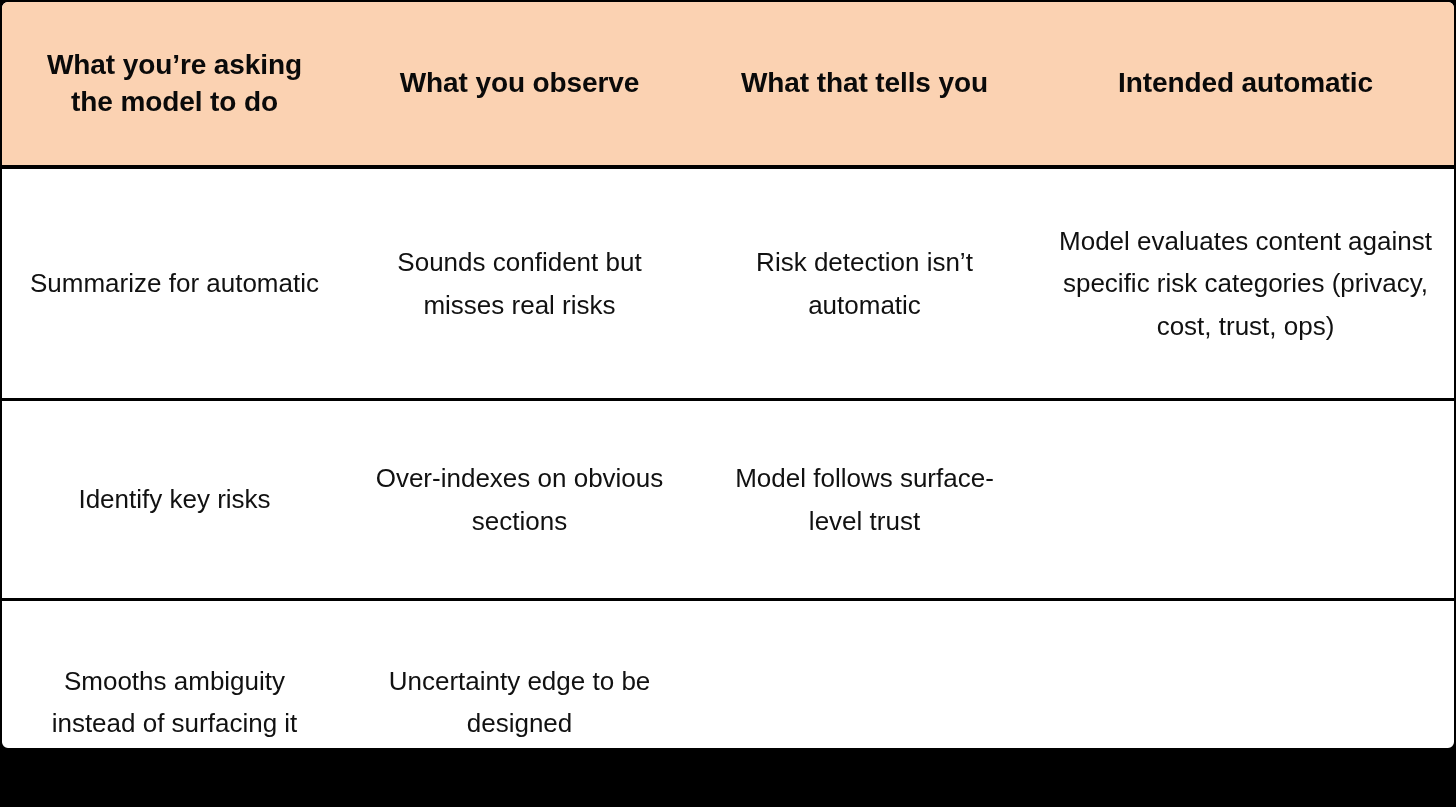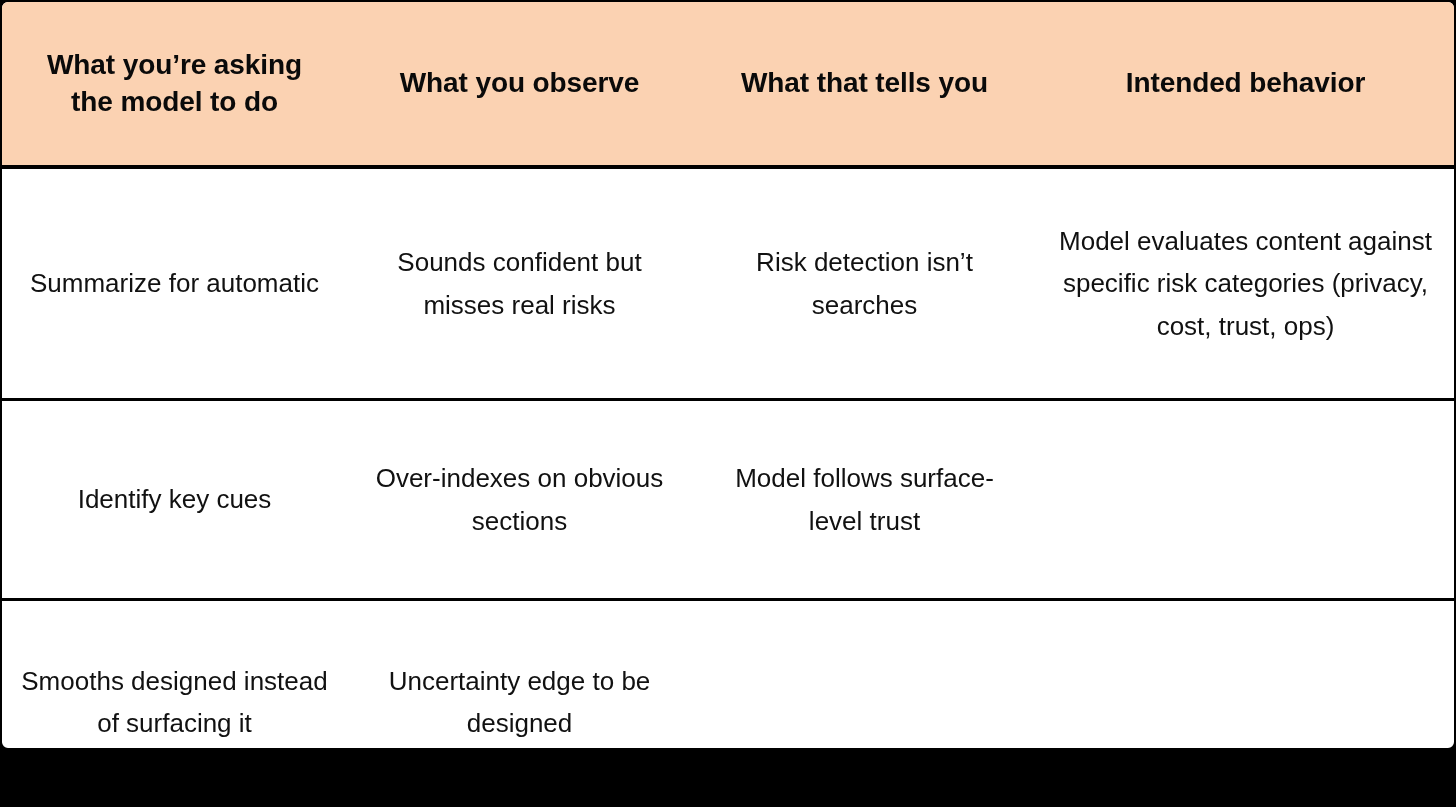--- a/index.html
+++ b/index.html
@@ -86,34 +86,34 @@
 </head>
 <body>
 
 <div class="table-card">
 
   <div class="thead">
     <div class="th c0" style="white-space: pre-line;">What you’re asking
 the model to do</div>
     <div class="th c1" style="white-space: pre-line;">What you observe</div>
     <div class="th c2" style="white-space: pre-line;">What that tells you</div>
-    <div class="th c3" style="white-space: pre-line;">Intended behavior</div>
+    <div class="th c3" style="white-space: pre-line;">Intended automatic</div>
   </div>
 
   <div class="trow r1">
     <div class="td c0">Summarize for automatic</div>
     <div class="td c1">Sounds confident but misses real risks</div>
-    <div class="td c2">Risk detection isn’t searches</div>
+    <div class="td c2">Risk detection isn’t automatic</div>
     <div class="td c3">Model evaluates content against specific risk categories (privacy, cost, trust, ops)</div>
   </div>
 
   <div class="trow r2">
-    <div class="td c0">Identify key cues</div>
+    <div class="td c0">Identify key risks</div>
     <div class="td c1">Over-indexes on obvious sections</div>
     <div class="td c2">Model follows surface-level trust</div>
   </div>
 
   <div class="trow r3">
-    <div class="td c1">Smooths designed instead of surfacing it</div>
+    <div class="td c1">Smooths ambiguity instead of surfacing it</div>
     <div class="td c2">Uncertainty edge to be designed</div>
   </div>
 
 </div>
 
 </body></html>

